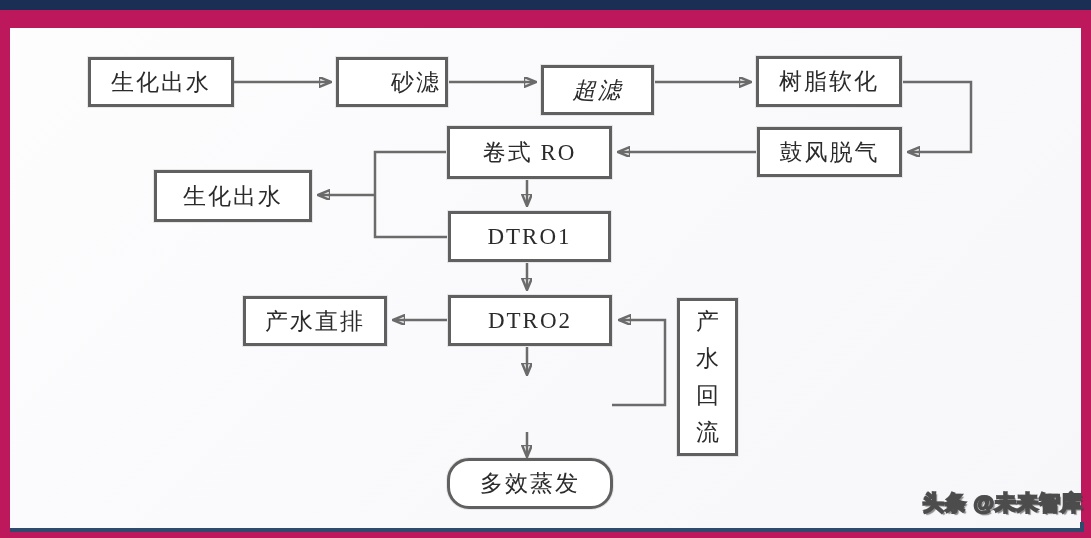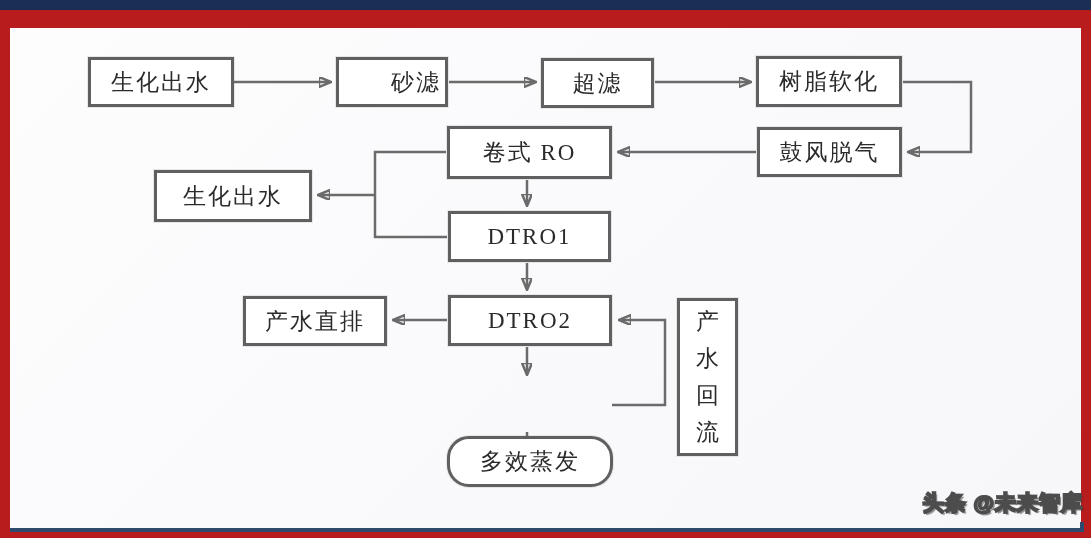--- a/index.html
+++ b/index.html
@@ -3,21 +3,21 @@
 <meta charset="utf-8">
 <style>
   * { margin: 0; padding: 0; box-sizing: border-box; }
   html, body { background: #ffffff; }
   body { font-family: "Liberation Sans", sans-serif; }
 
   .page {
     position: relative;
     width: 1091px;
     height: 538px;
-    background: #b91c1c;
+    background: #be185d;
     overflow: hidden;
   }
 
   .top-bar {
     position: absolute;
     left: 0; top: 0;
     width: 1091px; height: 10px;
     background: #1b2e54;
   }
 
@@ -115,38 +115,38 @@
     <path d="M447 320 H394" marker-end="url(#arrow)"></path>
     <path d="M527 347 V374" marker-end="url(#arrow)"></path>
     <path d="M527 432 V456" marker-end="url(#arrow)"></path>
     <path d="M612 405 H665 V320 H620" marker-end="url(#arrow)"></path>
   </svg>
 
   <div class="node" style="left:88px;  top:57px;  width:146px; height:50px;">生化出水</div>
 
   <div class="node" style="left:336px; top:57px;  width:112px; height:50px;padding-left:48px;">砂滤</div>
 
-  <div class="node" style="left:541px; top:58px;  width:113px; height:50px;">超滤</div>
+  <div class="node" style="left:541px; top:65px;  width:113px; height:50px;font-style:italic;">超滤</div>
 
   <div class="node" style="left:756px; top:56px;  width:146px; height:51px;">树脂软化</div>
 
   <div class="node" style="left:757px; top:127px; width:145px; height:50px;">鼓风脱气</div>
 
   <div class="node" style="left:447px; top:126px; width:165px; height:53px;">卷式 RO</div>
 
   <div class="node" style="left:154px; top:170px; width:158px; height:52px;">生化出水</div>
 
   <div class="node" style="left:448px; top:211px; width:163px; height:51px;">DTRO1</div>
 
   <div class="node" style="left:448px; top:295px; width:164px; height:51px;">DTRO2</div>
 
   <div class="node" style="left:243px; top:296px; width:144px; height:50px;">产水直排</div>
 
 
-  <div class="node" style="left:447px; top:436px; width:166px; height:51px;border-radius:22px;">多效蒸发</div>
+  <div class="node" style="left:447px; top:458px; width:166px; height:51px;border-radius:22px;">多效蒸发</div>
 
   <div class="node vertical" style="left:677px; top:298px; width:61px; height:158px;">
     <span>产水回流</span>
   </div>
 
   <div class="watermark">头条 @未来智库</div>
 
   <div class="bottom-bar"></div>
   <div class="bottom-bar-tick"></div>
 

